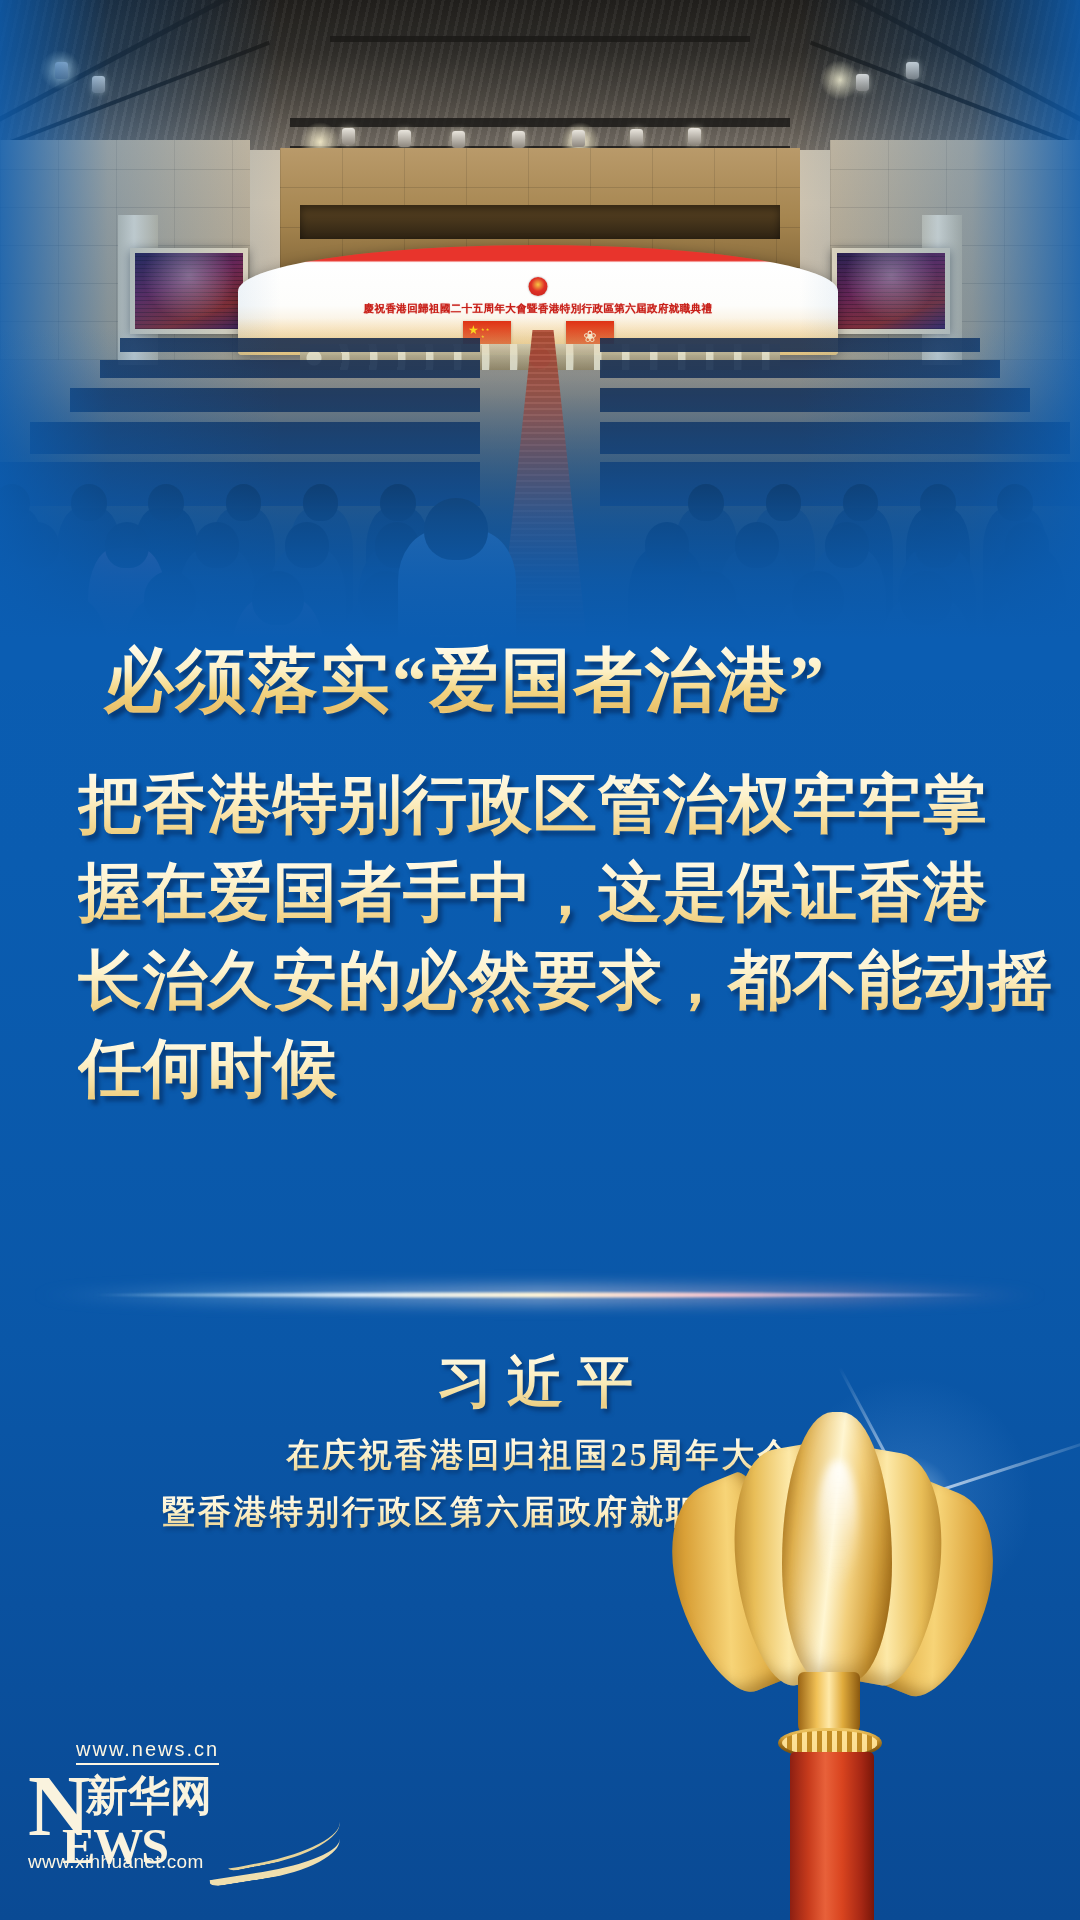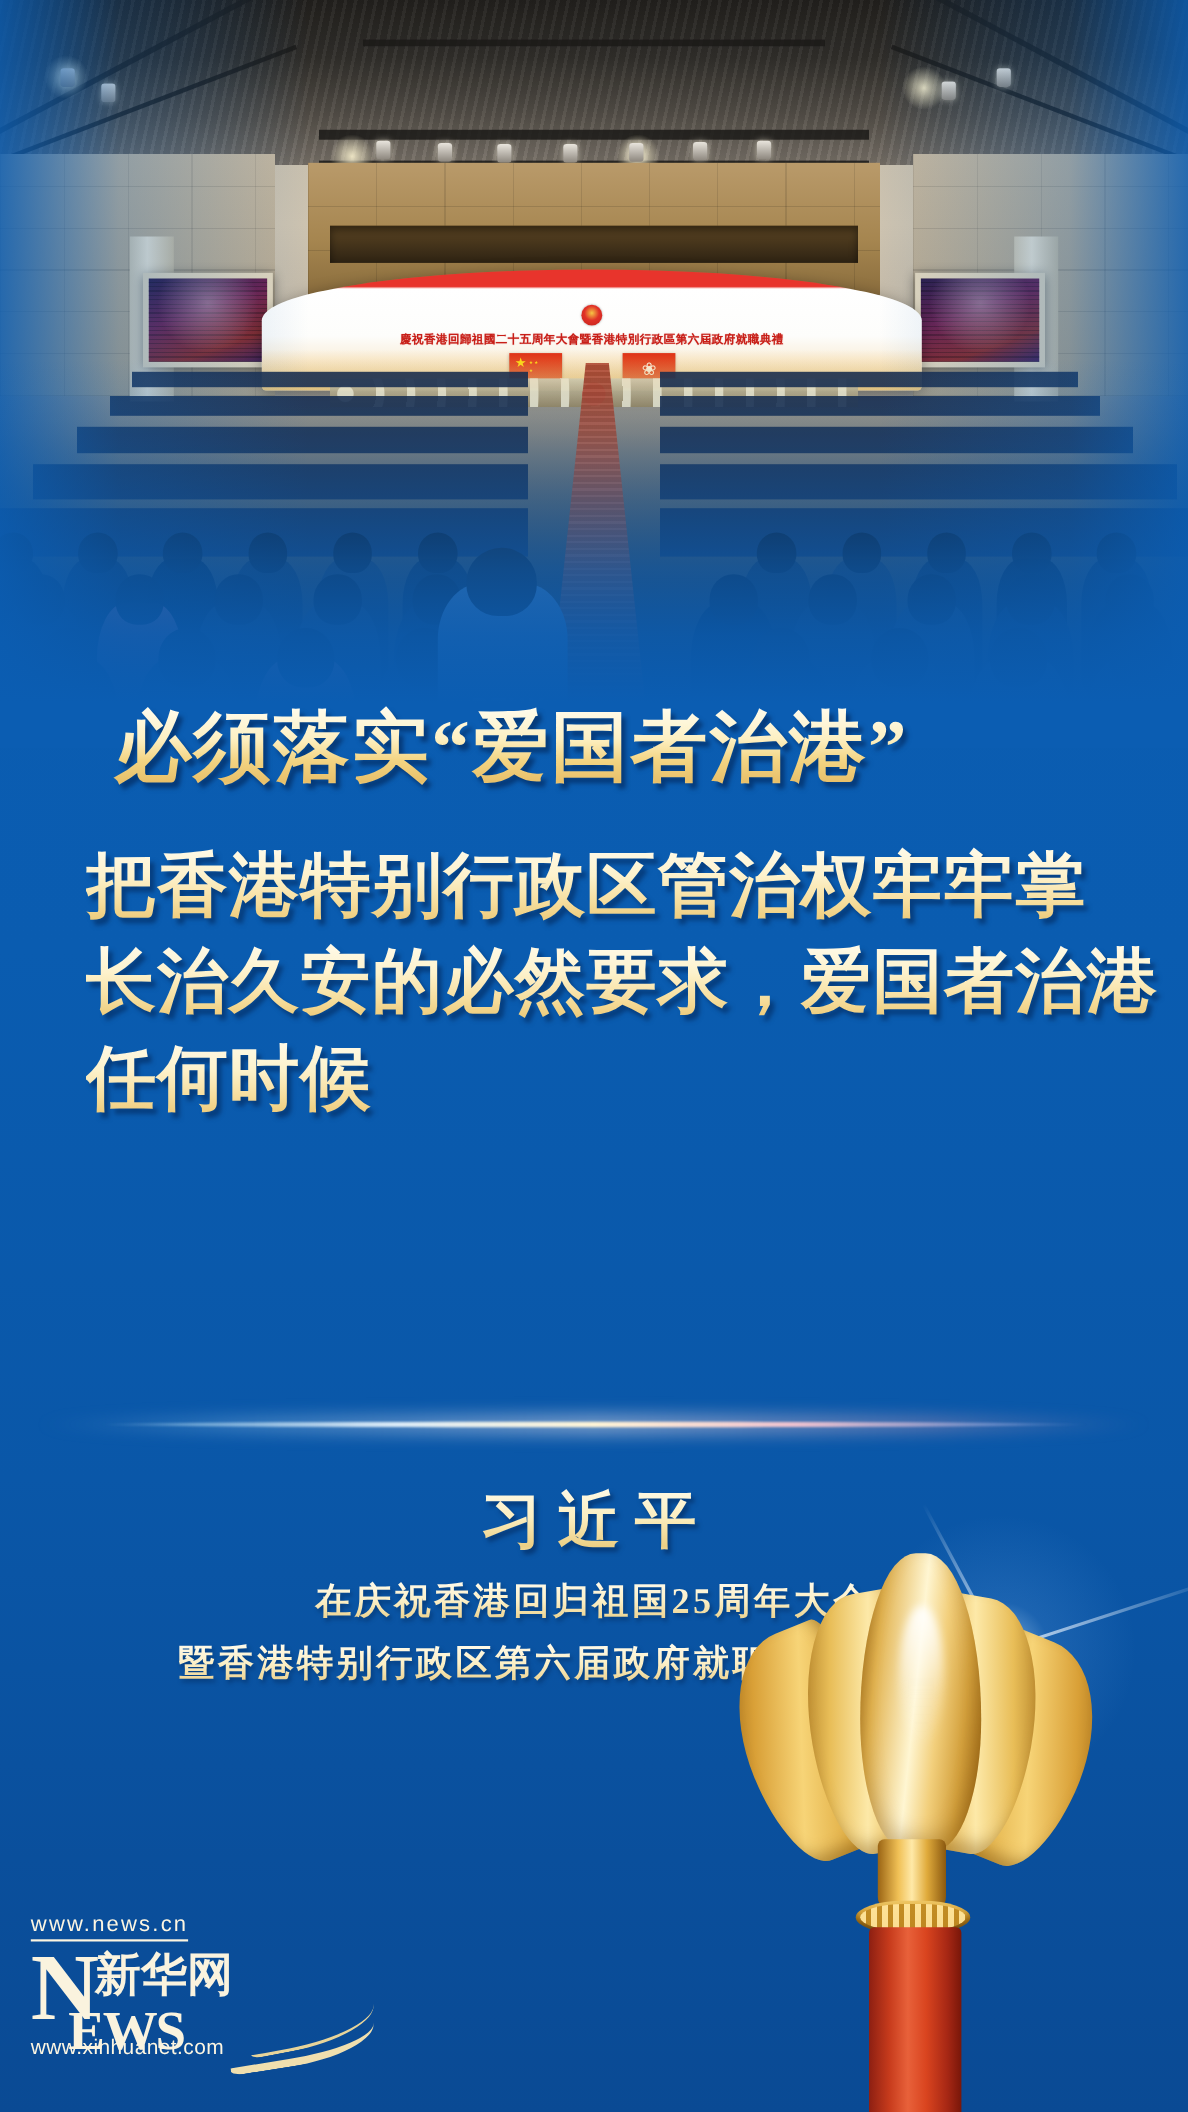--- a/index.html
+++ b/index.html
@@ -332,21 +332,21 @@
     border-radius:5px;
   }
 
   
   .logo{
     position:absolute; left:28px; bottom:52px; width:330px; height:130px;
   }
   .logo-url-top{
     font-family:"Liberation Sans", sans-serif;
     font-size:20px; letter-spacing:2px; color:#fdf6e2;
-    border-bottom:2px solid #fdf6e2; display:inline-block; padding-bottom:2px;
+    border-bottom:2px solid #fdf6e2; display:inline-block; padding-bottom:2px;margin-left:48px;
   }
   .logo-main{ display:flex; align-items:flex-start; margin-top:4px; position:relative; }
   .logo-N{
     font-family:"Liberation Serif", serif; font-weight:bold;
     font-size:86px; line-height:74px; color:#faf3de; letter-spacing:-4px;
   }
   .logo-cn{
     font-family:"Liberation Serif", serif; font-weight:bold;
     font-size:42px; line-height:46px; color:#faf3de; letter-spacing:0px; margin-top:4px;
   }
@@ -504,21 +504,22 @@
       <div style="position:absolute;left:408px;top:300px;width:110px;text-align:center;color:#d5e2ef;font-size:22px;font-weight:bold;letter-spacing:2px;opacity:.8;">RTHK</div>
     </div>
 
     <div class="photo-fade"></div>
   </div>
 
   <div class="content">
     <div class="headline">必须落实“爱国者治港”</div>
     <div class="body-lines">
       <div class="body-line">把香港特别行政区管治权牢牢掌</div>
-      <div class="body-line">长治久安的必然要求，爱国者治港</div>
+      <div class="body-line">握在爱国者手中，这是保证香港</div>
+      <div class="body-line">长治久安的必然要求，都不能动摇</div>
       <div class="body-line">任何时候</div>
     </div>
   </div>
 
   <div class="divider">
     <div class="halo"></div>
     <div class="core"></div>
   </div>
 
   <div class="attribution">

